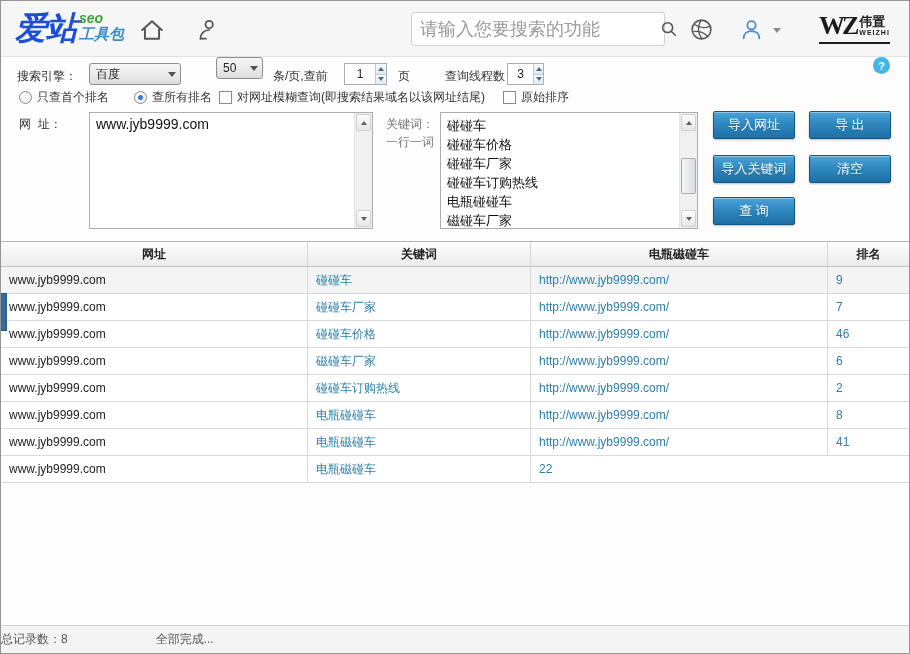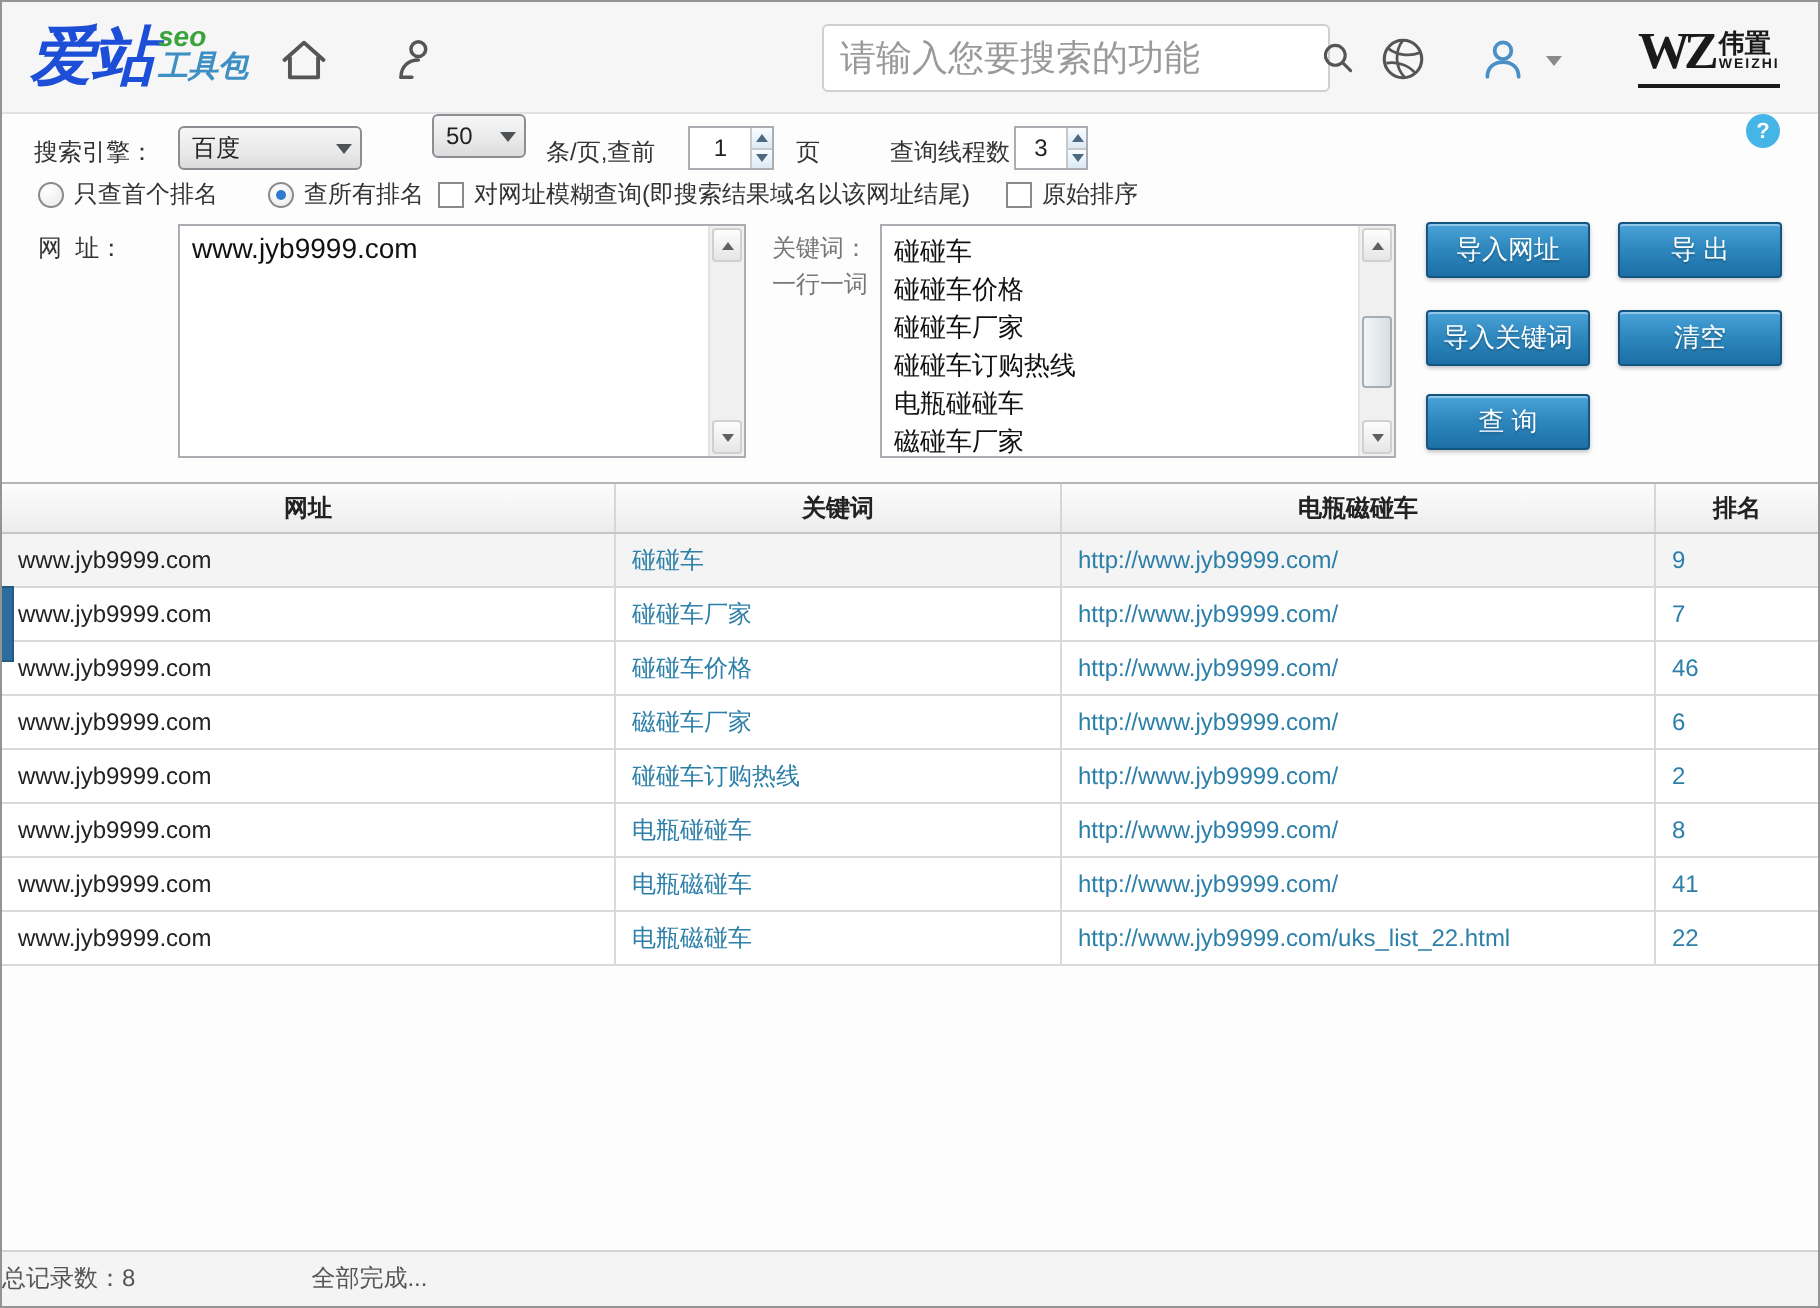--- a/index.html
+++ b/index.html
@@ -296,21 +296,20 @@
     <div class="trow">
       <div class="td c0">www.jyb9999.com</div>
       <div class="td c1">电瓶磁碰车</div>
       <div class="td c2">http://www.jyb9999.com/</div>
       <div class="td c3">41</div>
     </div>
 
     <div class="trow">
       <div class="td c0">www.jyb9999.com</div>
       <div class="td c1">电瓶磁碰车</div>
-      <div class="td c2">http://www.jyb9999.com/uks_list_22.html</div>
       <div class="td c3">22</div>
     </div>
   </div>
   </div>
 
   <div class="left-tab"></div>
 
   <div class="statusbar">
     <span class="total"><span>总记录数：</span><span>8</span></span>
     <span class="msg">全部完成...</span>

